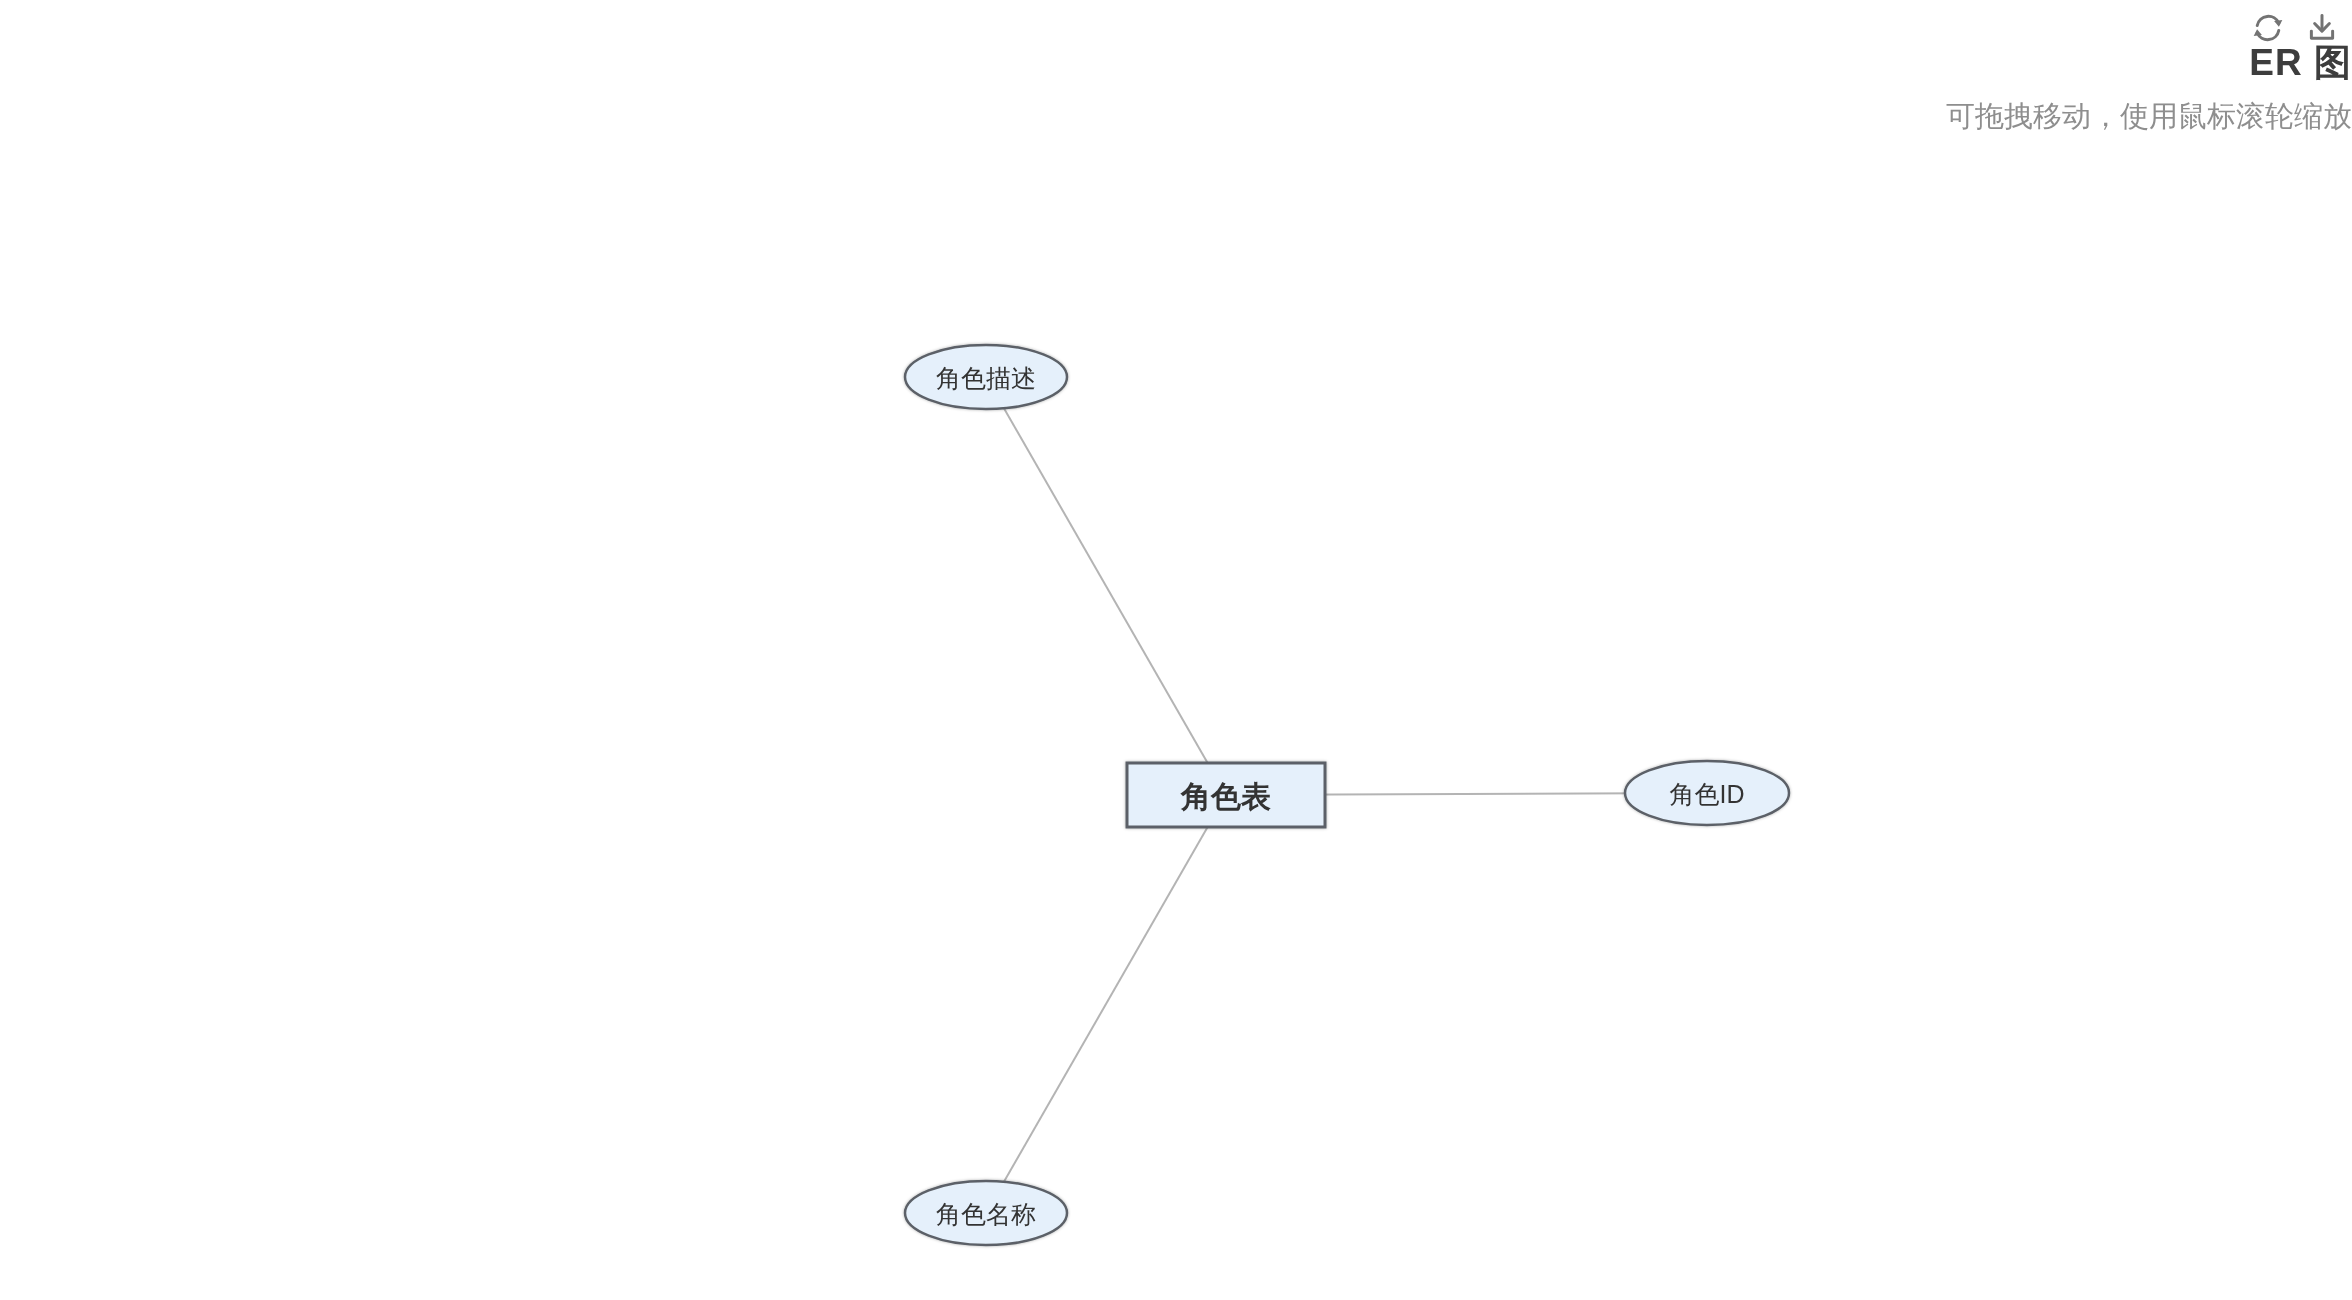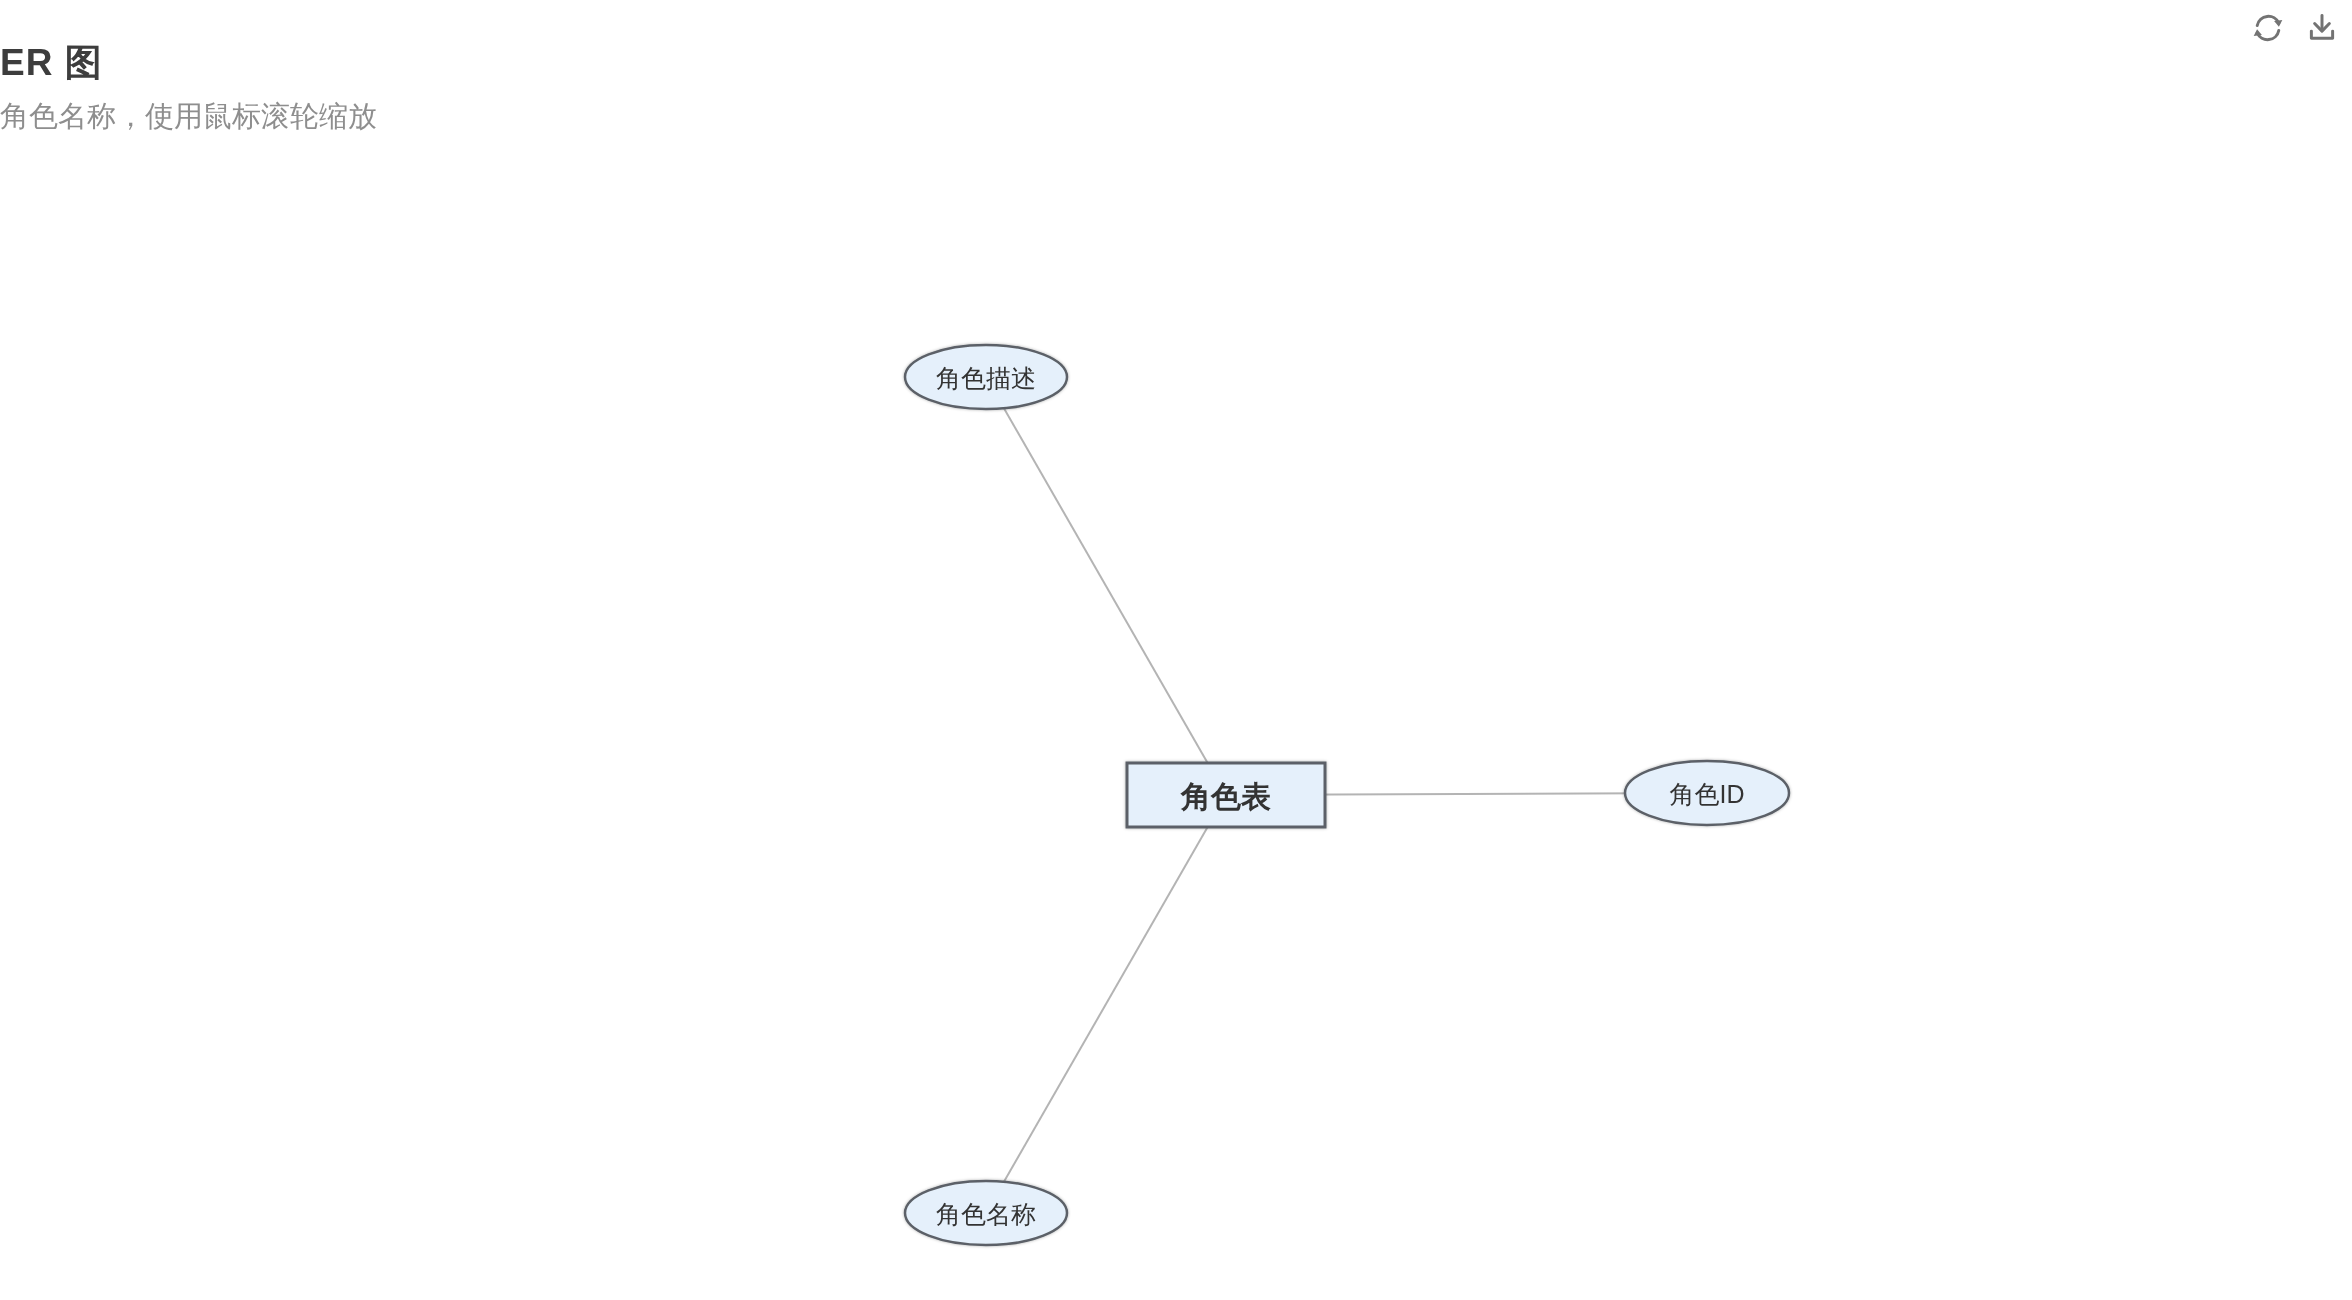--- a/index.html
+++ b/index.html
@@ -1,40 +1,40 @@
 <!DOCTYPE html>
 <html><head>
 <meta charset="utf-8">
 <style>
   html,body{margin:0;padding:0;}
   body{
     width:2352px;height:1300px;position:relative;overflow:hidden;
     background:#ffffff;
     font-family:"Liberation Sans", sans-serif;
   }
-  .header{position:absolute;top:0;left:0;width:100%;text-align:left;z-index:3;pointer-events:none;}
+  .header{position:absolute;top:0;left:0;width:100%;text-align:right;z-index:3;pointer-events:none;}
   .page-title{margin:44px 0 0;font-size:37px;font-weight:bold;color:#3d3d3d;line-height:1;letter-spacing:1px;}
   .page-subtitle{margin:21px 0 0;font-size:29px;font-weight:normal;color:#8e8e8e;line-height:1;}
   .toolbar{position:absolute;top:11px;right:13px;display:flex;gap:20px;z-index:4;}
   .icon-btn{width:34px;height:34px;padding:0;margin:0;border:0;background:transparent;cursor:pointer;display:block;}
   .icon-btn svg{width:34px;height:34px;display:block;}
   svg.er-canvas{position:absolute;left:0;top:0;z-index:1;}
   .er-entity{stroke-width:3;}
   .er-attr{stroke-width:2.5;}
   .er-edge{stroke-width:2;fill:none;}
   text.node-label{text-anchor:middle;dominant-baseline:central;font-family:"Liberation Sans", sans-serif;}
   text.entity-label{font-size:30px;font-weight:bold;}
   text.attr-label{font-size:25px;font-weight:normal;}
 </style>
 </head>
 <body>
 
 <div class="header">
   <h1 class="page-title">ER 图</h1>
-  <div class="page-subtitle">角色名称，使用鼠标滚轮缩放</div>
+  <div class="page-subtitle">可拖拽移动，使用鼠标滚轮缩放</div>
 </div>
 
 <div class="toolbar">
   <button class="icon-btn" title="">
     <svg viewBox="0 0 24 24">
       <g fill="none" stroke="#737373" stroke-width="2.1" stroke-linecap="round">
         <path d="M4.4 10.3 A 8 8 0 0 1 19.6 8.6"></path>
         <path d="M19.6 13.7 A 8 8 0 0 1 4.4 15.4"></path>
       </g>
       <g fill="#737373" stroke="none">

